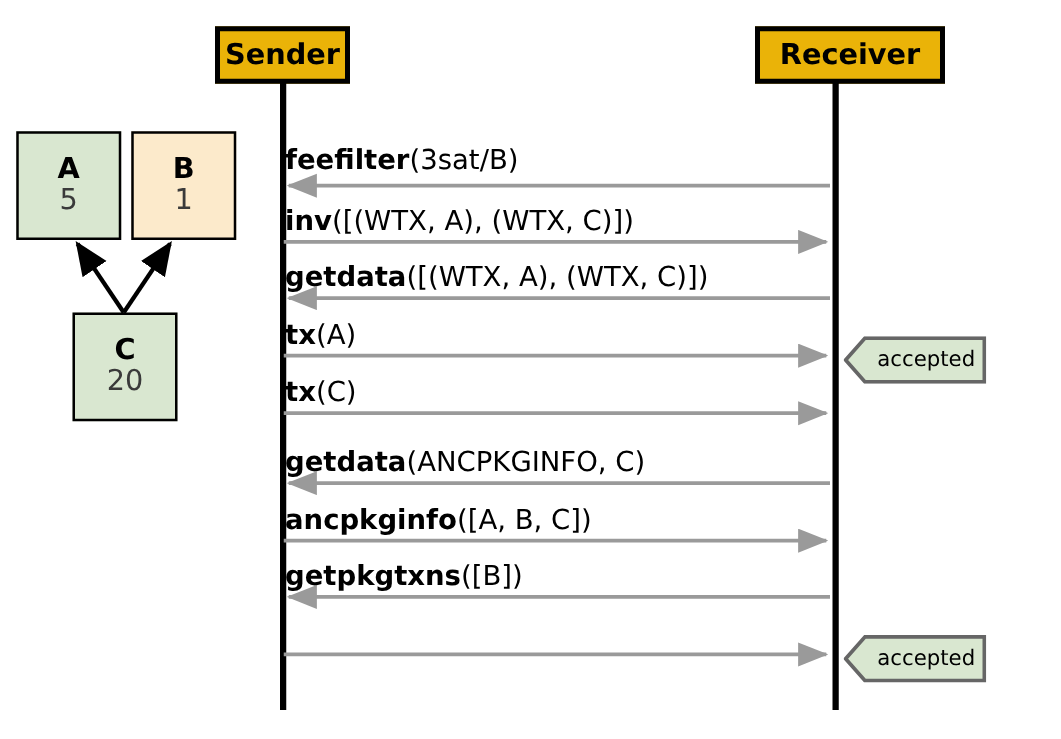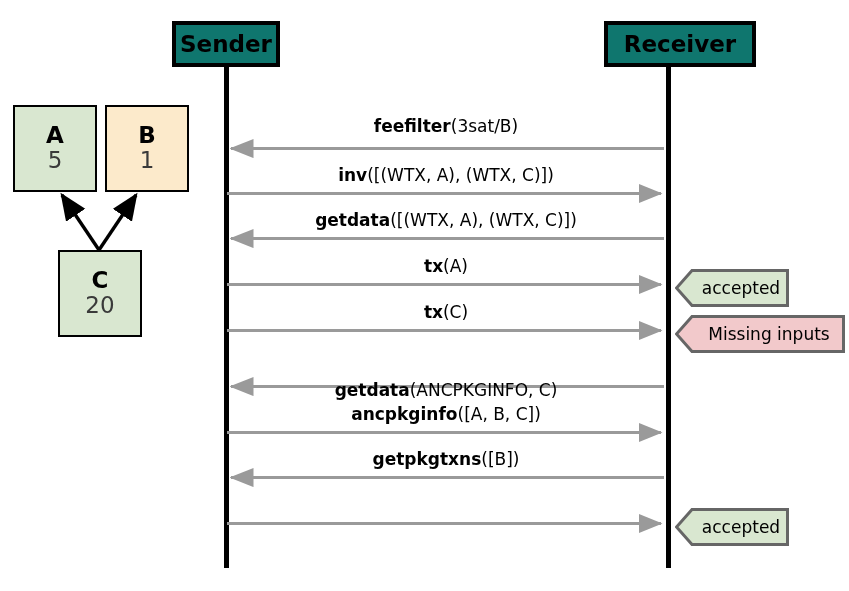--- a/index.html
+++ b/index.html
@@ -12,21 +12,21 @@
     width: 849px;
     height: 591px;
     background: #ffffff;
     font-family: "DejaVu Sans", sans-serif;
     overflow: hidden;
   }
   
   .participant-box {
     position: absolute;
     box-sizing: border-box;
-    background: #0f766e;
+    background: #eab308;
     border: 4px solid #000000;
     display: flex;
     align-items: center;
     justify-content: center;
     font-weight: bold;
     font-size: 23px;
     color: #000000;
     letter-spacing: 0px;
   }
   .lifeline {
@@ -52,22 +52,22 @@
   }
   .tx-value {
     font-weight: normal;
     font-size: 23px;
     line-height: 1.15;
     color: #3a3a3a;
   }
   
   .msg-label {
     position: absolute;
-    text-align: center;
-    font-size: 17px;
+    text-align: left;
+    font-size: 22px;
     color: #000000;
     white-space: nowrap;
     line-height: 1;
   }
   .msg-label b {
     font-weight: bold;
   }
   
   .badge {
     position: absolute;
@@ -172,46 +172,40 @@
   </div>
 
   <div class="msg-label" style="left:228px; top:258px; width:436px;">
     <b>tx</b><span>(A)</span>
   </div>
 
   <div class="msg-label" style="left:228px; top:304px; width:436px;">
     <b>tx</b><span>(C)</span>
   </div>
 
-  <div class="msg-label" style="left:228px; top:360px; width:436px;margin-top:22px;">
+  <div class="msg-label" style="left:228px; top:360px; width:436px;">
     <b>getdata</b><span>(ANCPKGINFO, C)</span>
   </div>
 
   <div class="msg-label" style="left:228px; top:406px; width:436px;">
     <b>ancpkginfo</b><span>([A, B, C])</span>
   </div>
 
   <div class="msg-label" style="left:228px; top:451px; width:436px;">
     <b>getpkgtxns</b><span>([B])</span>
   </div>
 
 
   <div class="badge" style="left:675px; top:269px; width:114px; height:38px;">
     <svg width="114" height="38" style="position:absolute;left:0;top:0;">
       <polygon points="17,1.5 112.5,1.5 112.5,36.5 17,36.5 1.5,19 " fill="#d9e7d0" stroke="#666666" stroke-width="3"></polygon>
     </svg>
     <span class="badge-text">accepted</span>
   </div>
 
-  <div class="badge" style="left:675px; top:315px; width:170px; height:38px;">
-    <svg width="170" height="38" style="position:absolute;left:0;top:0;">
-      <polygon points="17,1.5 168.5,1.5 168.5,36.5 17,36.5 1.5,19 " fill="#f2c9cb" stroke="#666666" stroke-width="3"></polygon>
-    </svg>
-    <span class="badge-text">Missing inputs</span>
-  </div>
 
   <div class="badge" style="left:675px; top:508px; width:114px; height:38px;">
     <svg width="114" height="38" style="position:absolute;left:0;top:0;">
       <polygon points="17,1.5 112.5,1.5 112.5,36.5 17,36.5 1.5,19 " fill="#d9e7d0" stroke="#666666" stroke-width="3"></polygon>
     </svg>
     <span class="badge-text">accepted</span>
   </div>
 
 </div>
 

